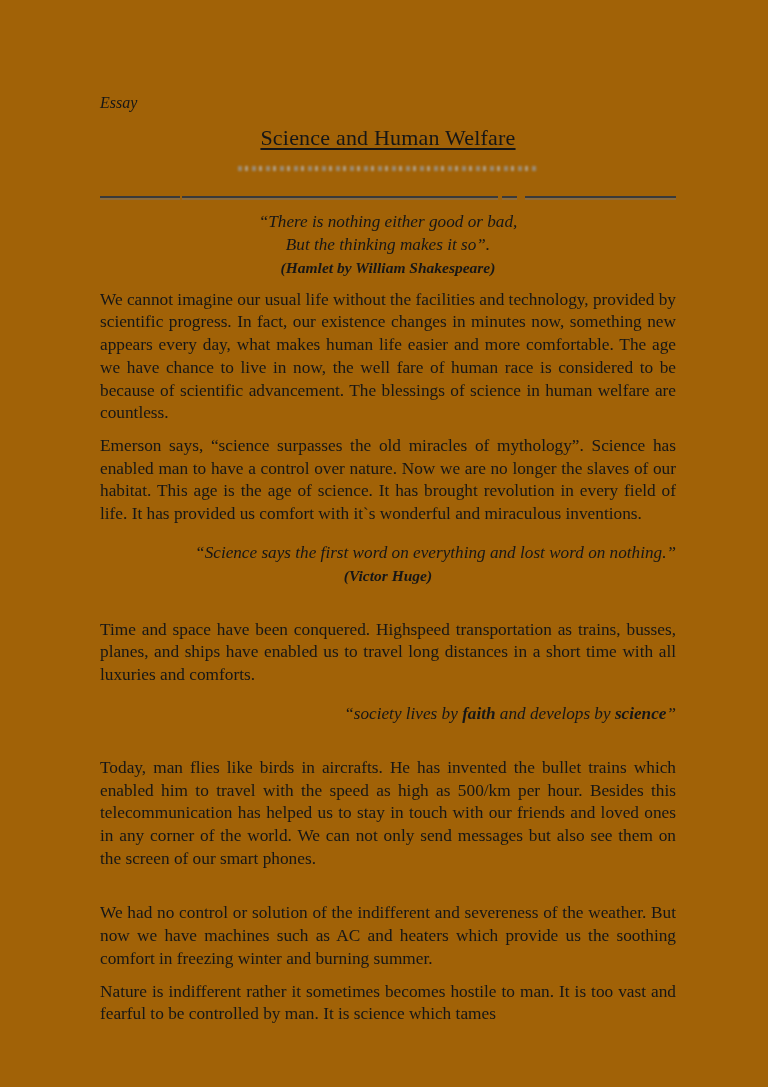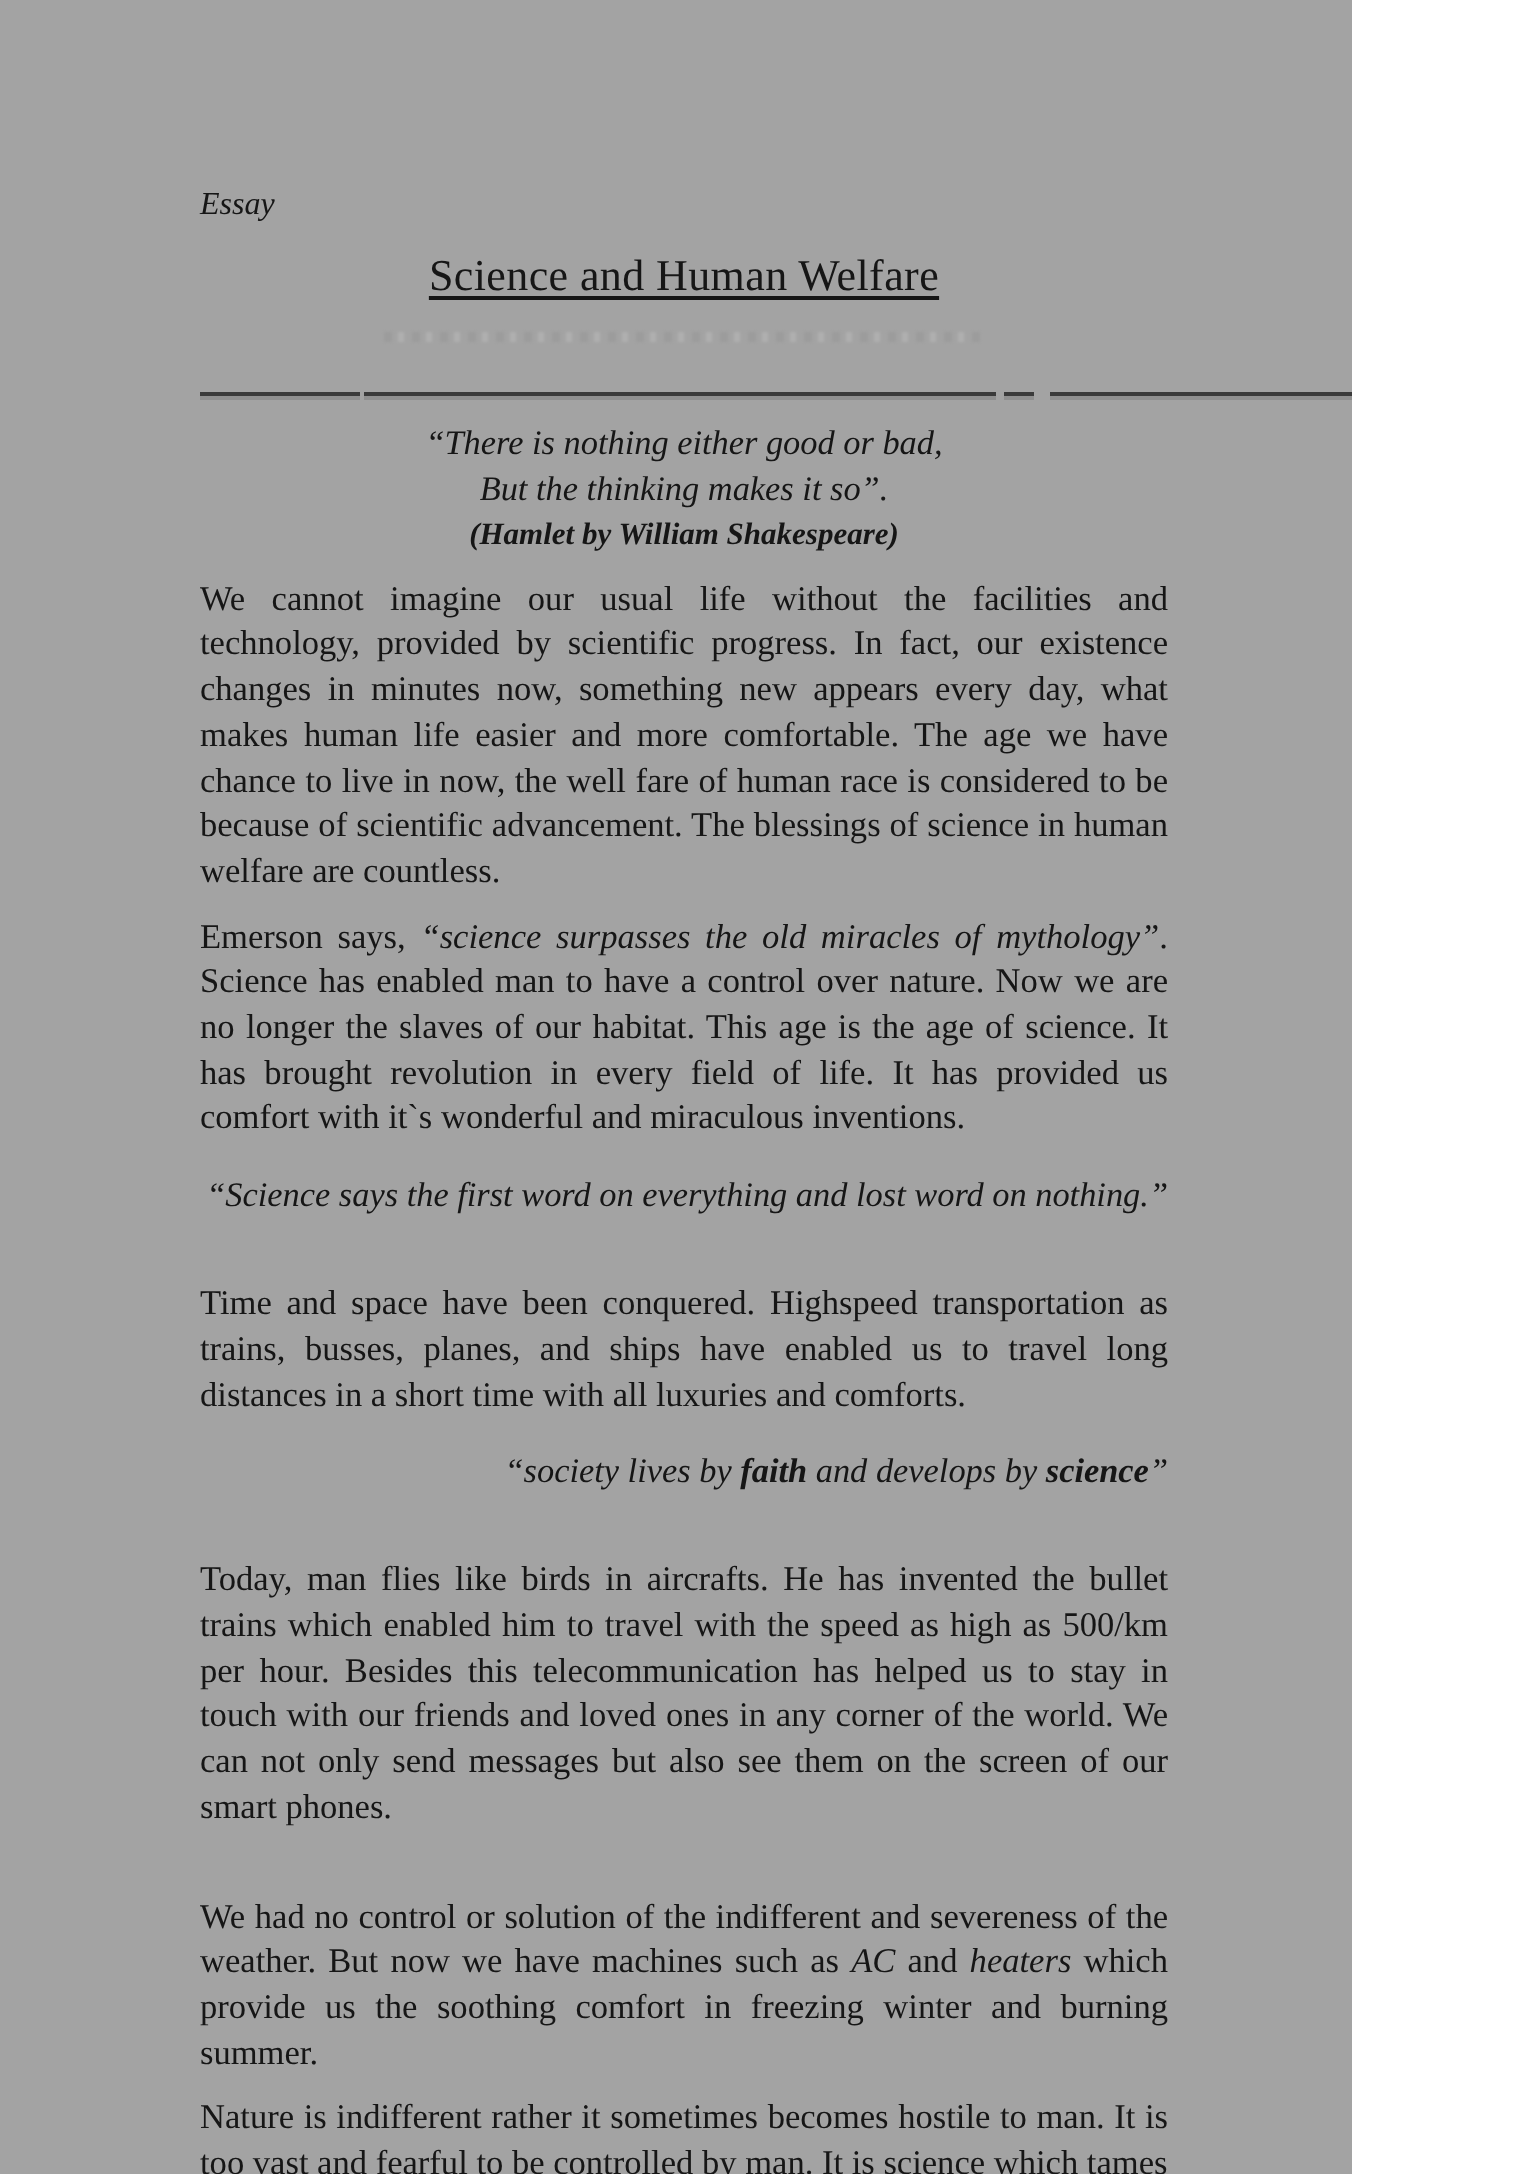--- a/index.html
+++ b/index.html
@@ -7,23 +7,23 @@
   body {
     width: 768px;
     height: 1087px;
     background: #ffffff;
     font-family: "Liberation Serif", "DejaVu Serif", serif;
     color: #161616;
     overflow: hidden;
   }
   .page {
     position: relative;
-    width: 676px;
+    width: 768px;
     height: 1087px;
-    background: #a3a3a3;
+    background: #a16207;
   }
   .content {
     padding: 94px 92px 0 100px;
   }
   .essay-label {
     font-style: italic;
     font-size: 16px;
     line-height: 18px;
   }
   .doc-title {
@@ -91,21 +91,21 @@
     line-height: 23px;
   }
   .cquote-attr {
     margin: 0;
     text-align: center;
     font-style: italic;
     font-weight: bold;
     font-size: 15.5px;
     line-height: 23px;
   }
-  .it { font-style: italic; }
+  .it { }
   .bi { font-weight: bold; }
 </style>
 </head>
 <body>
 
 <div class="page">
   <div class="content">
 
     <div class="essay-label">Essay</div>
 
@@ -124,20 +124,21 @@
       <div>“There is nothing either good or bad,</div>
       <div>But the thinking makes it so”.</div>
       <div class="epigraph-attr">(Hamlet by William Shakespeare)</div>
     </div>
 
     <p class="body"><span>We cannot imagine our usual life without the facilities and technology, provided by scientific progress. In fact, our existence changes in minutes now, something new appears every day, what makes human life easier and more comfortable. The age we have chance to live in now, the well fare of human race is considered to be because of scientific advancement. The blessings of science in human welfare are countless.</span></p>
 
     <p class="body"><span>Emerson says, </span><span class="it">“science surpasses the old miracles of mythology”</span><span>. Science has enabled man to have a control over nature. Now we are no longer the slaves of our habitat. This age is the age of science. It has brought revolution in every field of life. It has provided us comfort with it`s wonderful and miraculous inventions.</span></p>
 
     <div class="cquote">“Science says the first word on everything and lost word on nothing.”</div>
+    <div class="cquote-attr">(Victor Huge)</div>
 
     <p class="body after-quote"><span>Time and space have been conquered. Highspeed transportation as trains, busses, planes, and ships have enabled us to travel long distances in a short time with all luxuries and comforts.</span></p>
 
     <div class="cquote"><span>“society lives by </span><span class="bi">faith</span><span> and develops by </span><span class="bi">science</span><span>”</span></div>
 
     <p class="body after-quote"><span>Today, man flies like birds in aircrafts. He has invented the bullet trains which enabled him to travel with the speed as high as 500/km per hour. Besides this telecommunication has helped us to stay in touch with our friends and loved ones in any corner of the world.  We can not only send messages but also see them on the screen of our smart phones.</span></p>
 
 
     <p class="body after-quote"><span>We had no control or solution of the indifferent and severeness of the weather. But now we have machines such as </span><span class="it">AC</span><span> and </span><span class="it">heaters</span><span> which provide us the soothing comfort in freezing winter and burning summer.</span></p>
 

